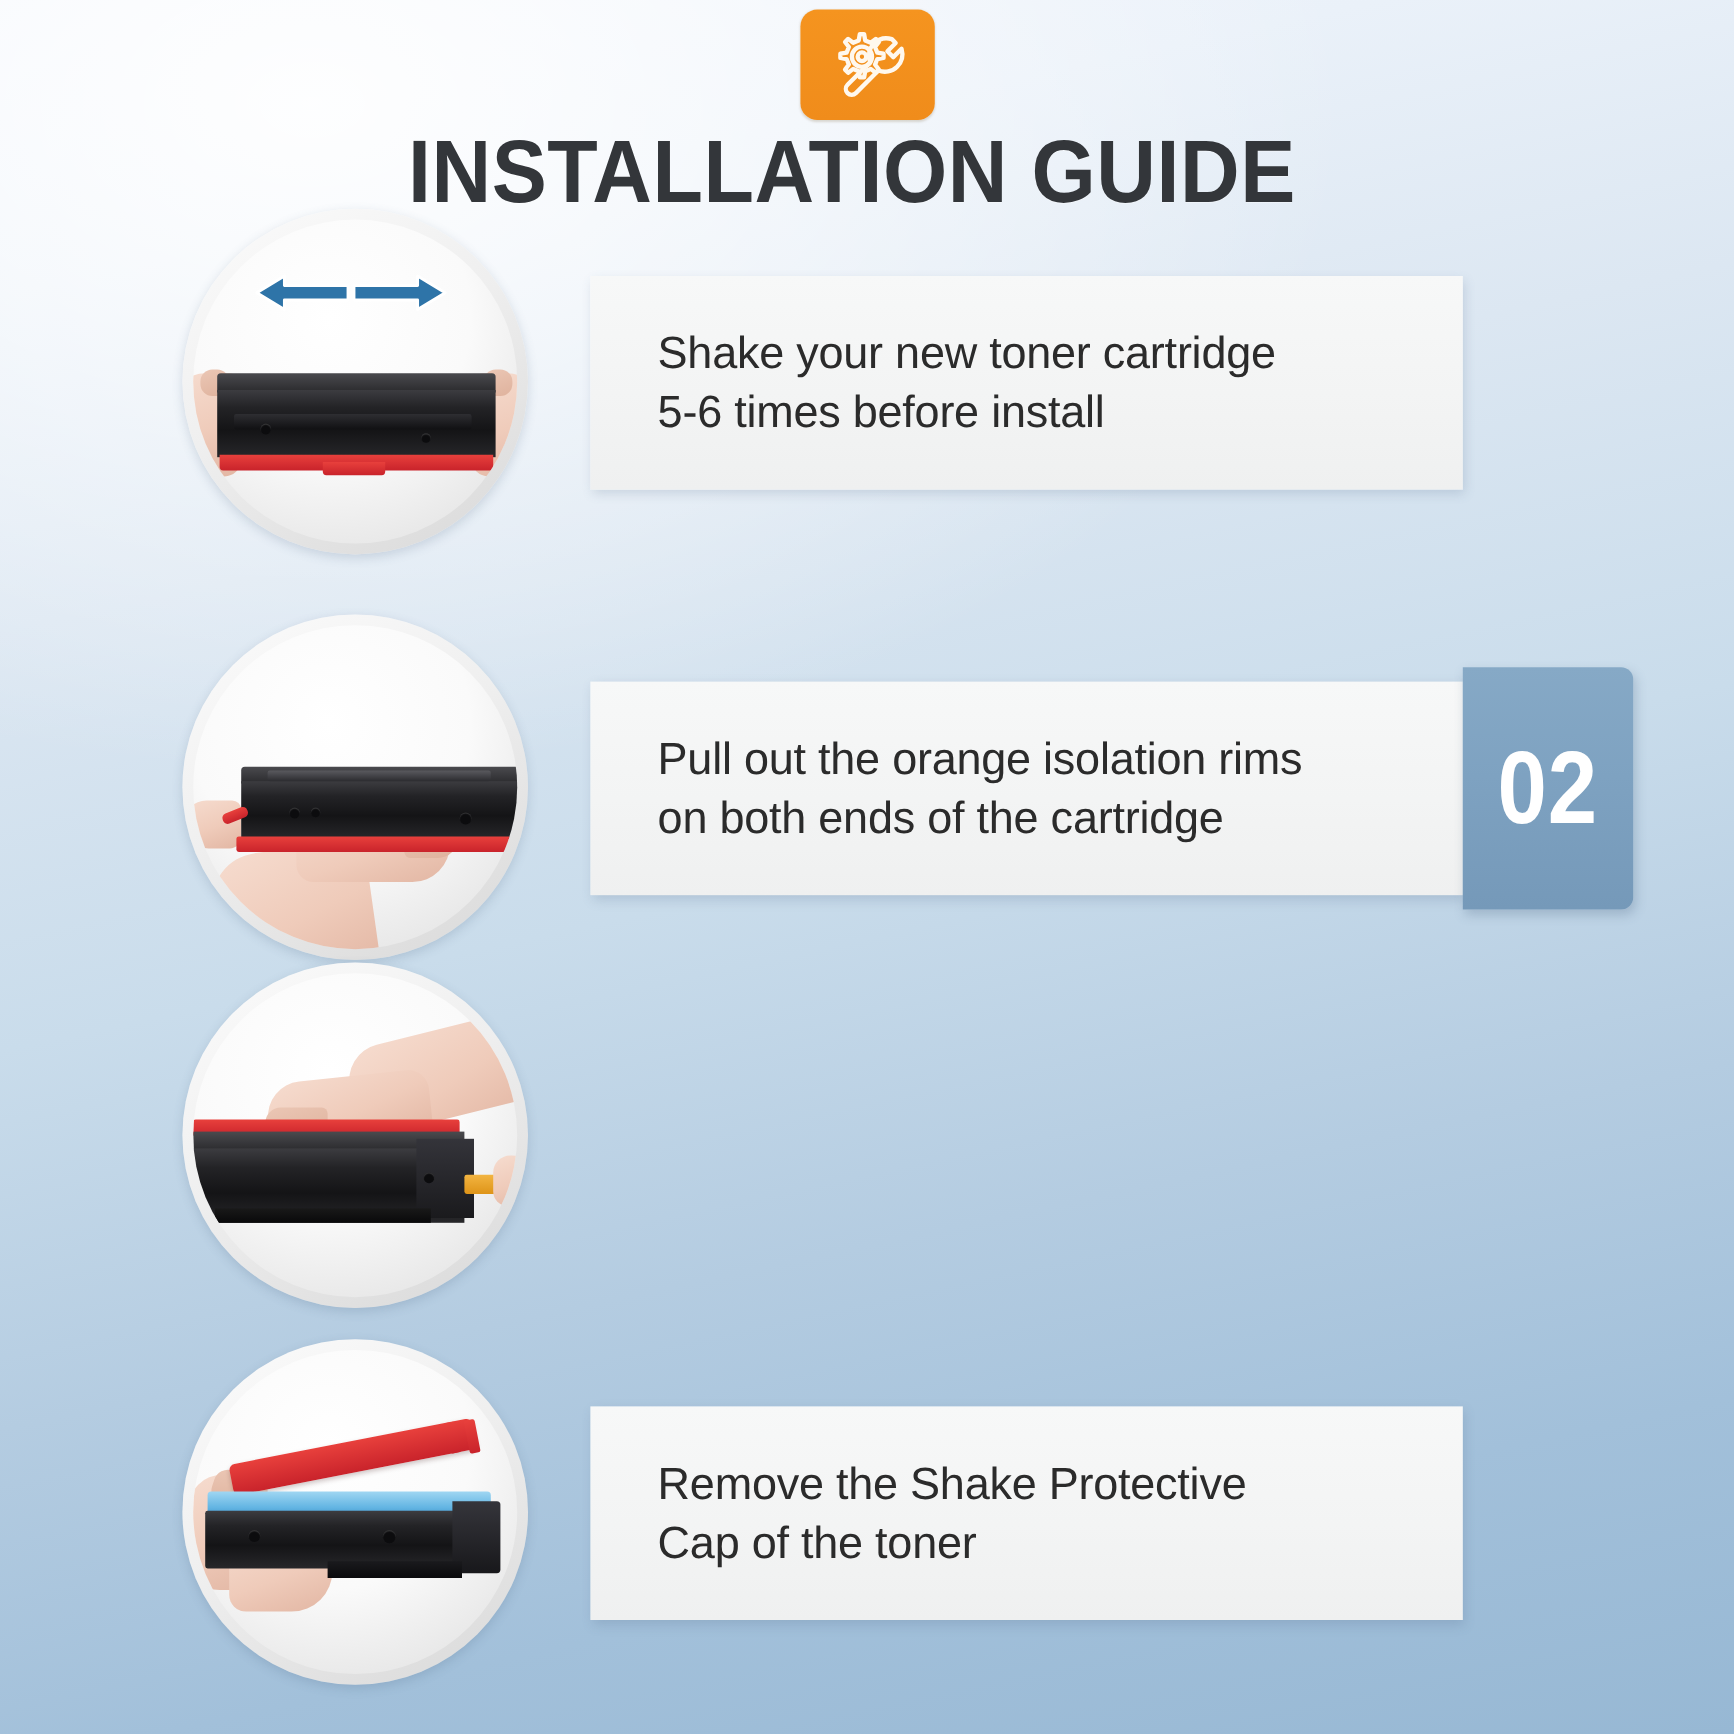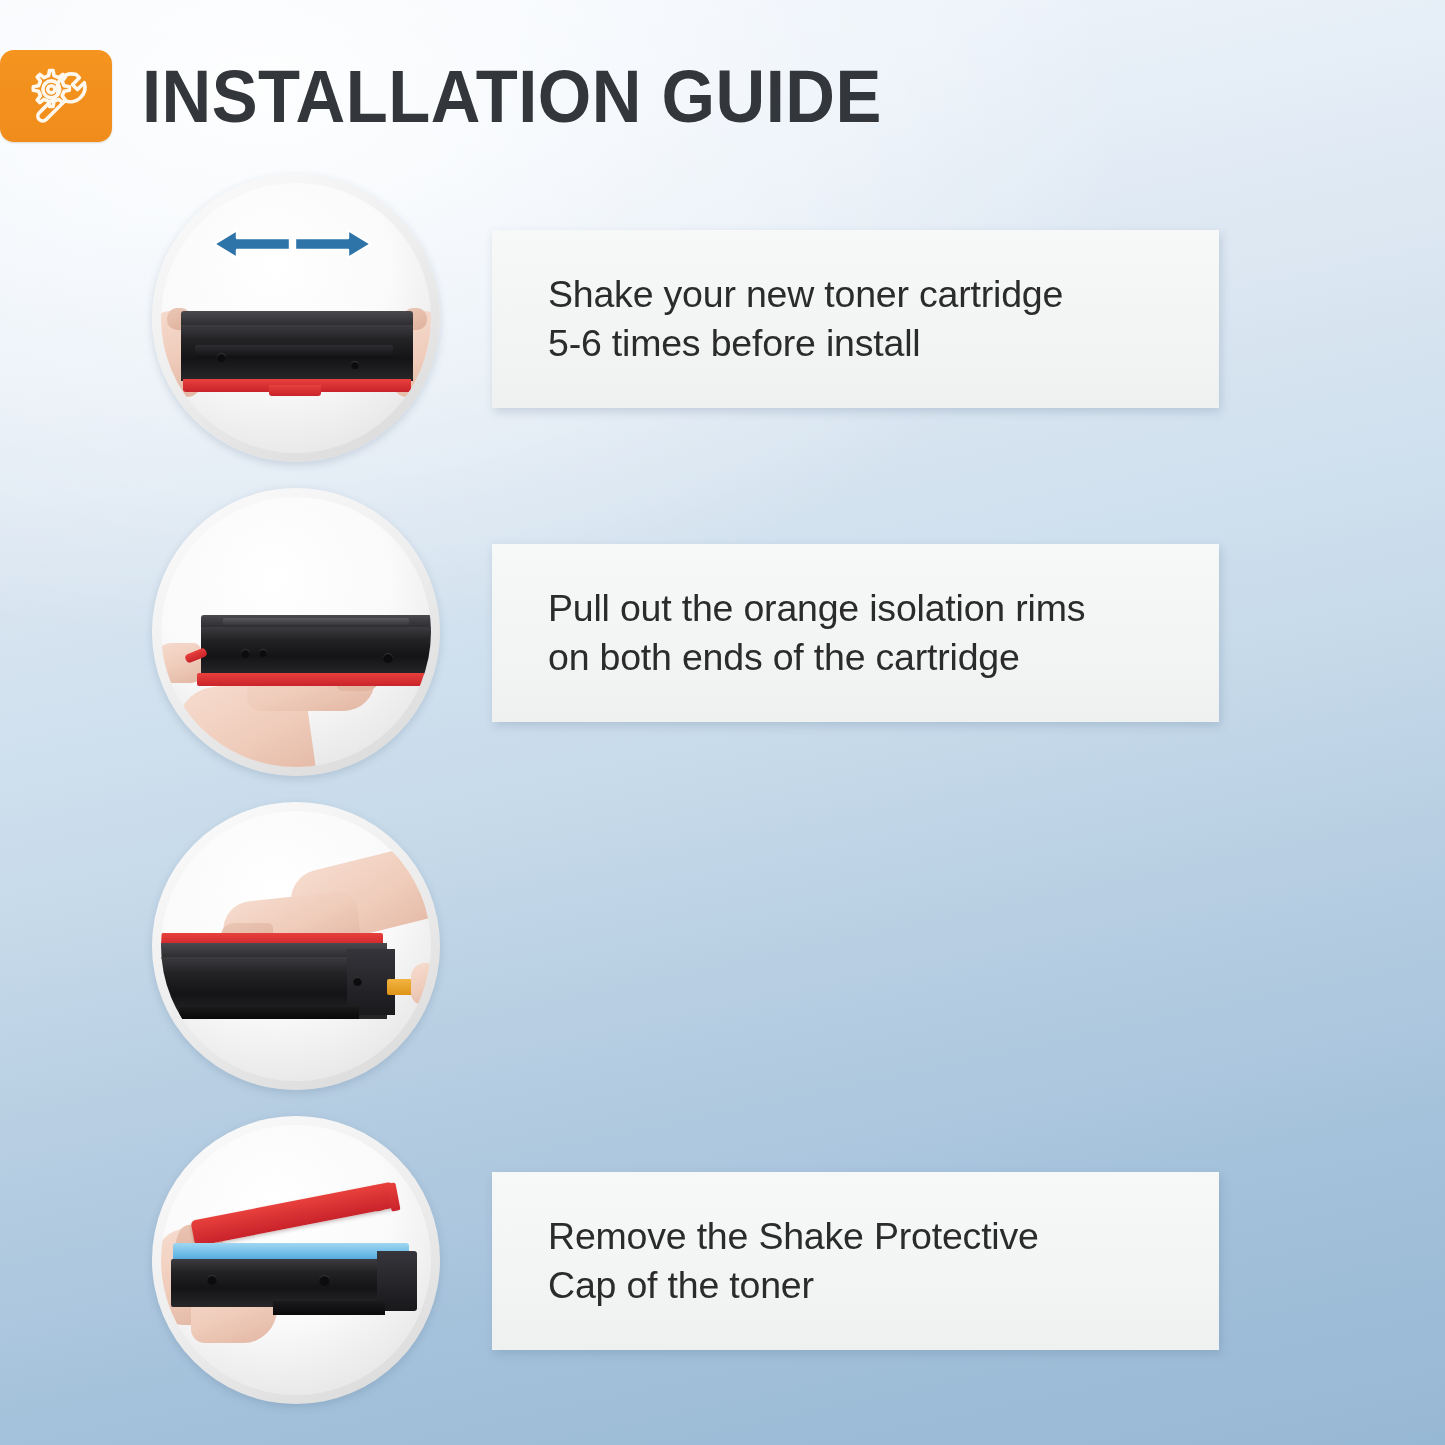--- a/index.html
+++ b/index.html
@@ -24,20 +24,22 @@
 
   
   .header {
     position: absolute;
     left: 0;
     top: 48px;
     width: 1445px;
     height: 96px;
     display: flex;
     align-items: center;
+    justify-content: center;
+    flex-direction: column;
   }
   .header-icon {
     width: 112px;
     height: 92px;
     border-radius: 14px;
     background: linear-gradient(180deg, #F5941F 0%, #F08C1B 100%);
     display: flex;
     align-items: center;
     justify-content: center;
     flex: none;
@@ -58,21 +60,21 @@
   }
 
   
   .step-row {
     position: absolute;
     left: 0;
     width: 1445px;
     height: 316px;
   }
   .step-row[data-row="0"] { top: 160px; }
-  .step-row[data-row="1"] { top: 474px; }
+  .step-row[data-row="1"] { top: 498px; }
   .step-row[data-row="2"] { top: 788px; }
   .step-row[data-row="3"] { top: 1102px; }
 
   
   .circle-wrap {
     position: absolute;
     left: 152px;
     top: 14px;
     width: 288px;
     height: 288px;
@@ -250,20 +252,23 @@
         <div class="cart-dot" style="left:80px;top:152px;width:9px;height:9px;"></div>
         <div class="cart-dot" style="left:98px;top:152px;width:8px;height:8px;"></div>
         <div class="cart-dot" style="left:222px;top:156px;width:10px;height:10px;"></div>
       </div>
     </div>
 
     <div class="card">
       <div class="card-text">Pull out the orange isolation rims
 on both ends of the cartridge</div>
     </div>
+    <div class="num-block">
+      <span class="num-text">02</span>
+    </div>
   </div>
 
   <div class="step-row" data-row="2">
     <div class="circle-wrap">
       <div class="circle-photo">
 
         <div class="skin" style="left:130px;top:44px;width:180px;height:74px;border-radius:30px 0 0 26px;transform:rotate(-14deg);"></div>
         <div class="skin" style="left:62px;top:86px;width:136px;height:56px;border-radius:30px 18px 10px 28px;transform:rotate(-6deg);"></div>
         <div class="skin-dark" style="left:60px;top:112px;width:52px;height:26px;border-radius:16px 6px 6px 16px;"></div>
 

